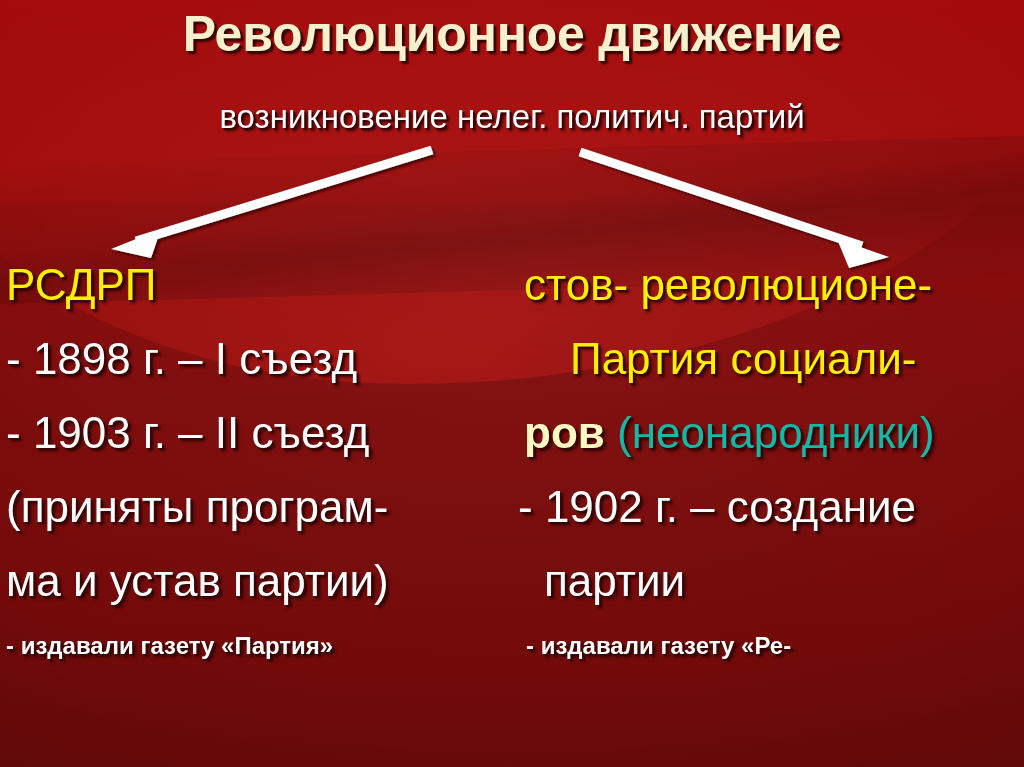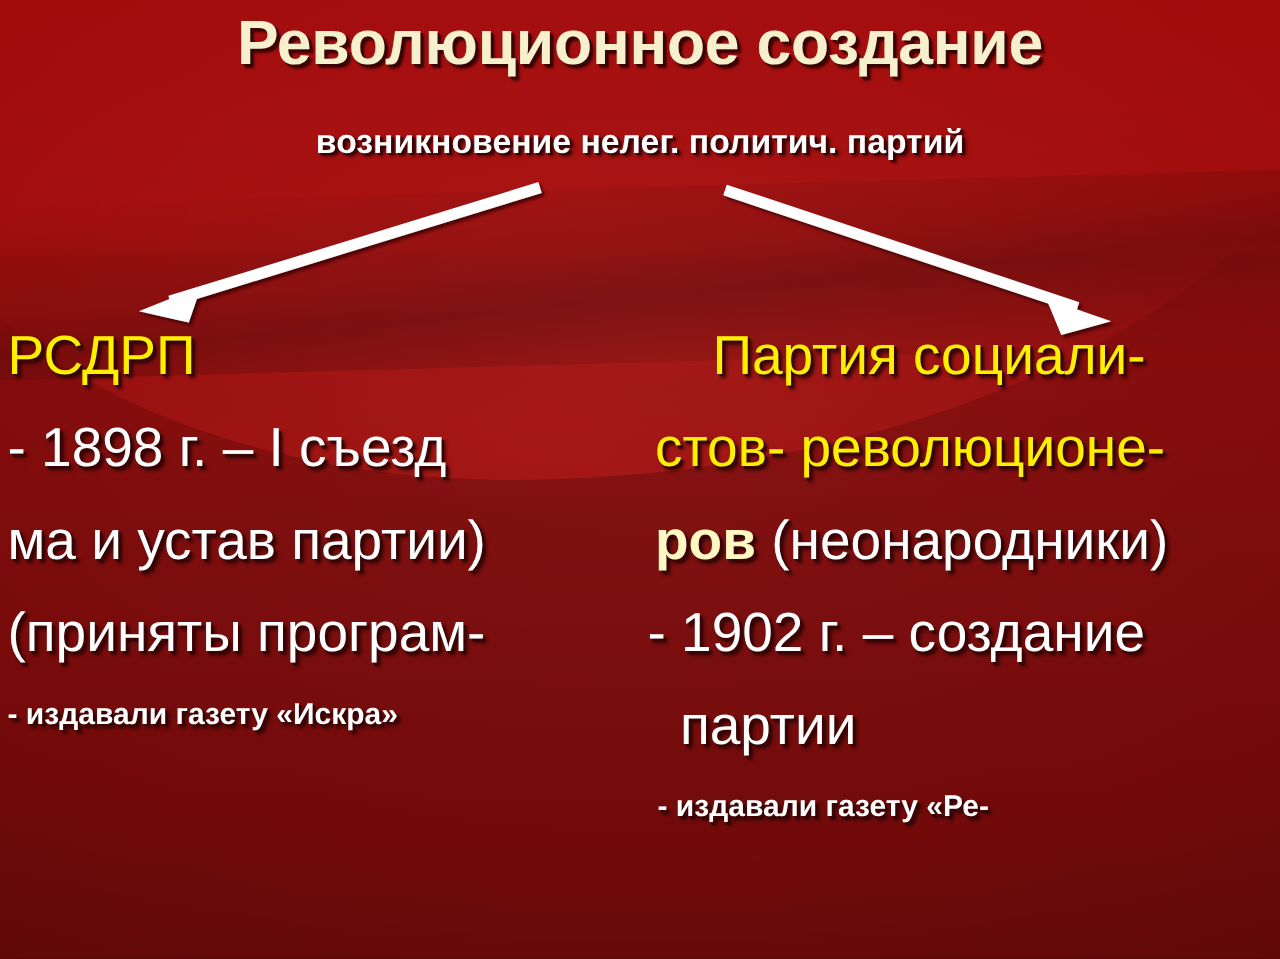--- a/index.html
+++ b/index.html
@@ -70,22 +70,22 @@
        3px 3px 2px rgba(20,0,0,0.75);
     white-space: nowrap;
   }
 
   .subtitle {
     position: absolute;
     left: 0;
     top: 98px;
     width: 1024px;
     text-align: center;
-    font-size: 27px;
-    font-weight: bold;
+    font-size: 33px;
+    font-weight: normal;
     line-height: 1.15;
     color: #FFFFFF;
     text-shadow:
        2px 2px 0 #3A0404,
        3px 3px 3px rgba(10,0,0,0.8);
     white-space: nowrap;
   }
 
   
   .arrow-layer {
@@ -120,42 +120,42 @@
        2px 2px 0 #3A0404,
        3px 3px 3px rgba(10,0,0,0.75);
   }
   .line.hl { color: #FFF000; }
   .line.small {
     font-size: 24px;
     line-height: 56px;
     font-weight: bold;
   }
   .line .hl-seg { color: #fef9c3; font-weight: bold; }
-  .line .wh-seg { color: #ffffff; }
+  .line .wh-seg { color: #14b8a6; }
 
   
   .col-right .line.ind-1 { padding-left: 58px; }
   .col-right .line.ind-2 { padding-left: 12px; }
   .col-right .line.ind-3 { padding-left: 12px; }
   .col-right .line.ind-4 { padding-left: 6px; }
   .col-right .line.ind-5 { padding-left: 32px; }
   .col-right .line.ind-6 { padding-left: 14px; }
   .col-right .line.ind-7 { padding-left: 88px; }
 </style>
 </head>
 <body>
 
 <div id="slide">
 
   <div class="bg-base"></div>
   <div class="bg-sheen"></div>
   <div class="bg-band"></div>
   <div class="bg-vignette"></div>
 
-  <div class="title">Революционное создание</div>
+  <div class="title">Революционное движение</div>
 
   <div class="subtitle">возникновение нелег. политич. партий</div>
 
   <svg class="arrow-layer" width="1024" height="767" viewBox="0 0 1024 767" aria-hidden="true">
     <defs>
       <filter id="arrShadow" x="-30%" y="-30%" width="170%" height="170%">
         <feDropShadow dx="2.5" dy="2.5" stdDeviation="1.2" flood-color="#3A0404" flood-opacity="0.8"></feDropShadow>
       </filter>
     </defs>
 
@@ -171,32 +171,33 @@
   </svg>
 
   <div class="columns">
 
     <div class="col col-left">
       <span class="line hl">РСДРП</span>
 
 
       <span class="line">- 1898 г. – I съезд</span>
 
+      <span class="line">- 1903 г. – II съезд</span>
+
+      <span class="line">(приняты програм-</span>
 
       <span class="line">ма и устав партии)</span>
 
-      <span class="line">(приняты програм-</span>
-
-      <span class="line small">- издавали газету «Искра»</span>
+      <span class="line small">- издавали газету «Партия»</span>
     </div>
 
     <div class="col col-right">
+      <span class="line hl ind-2">стов- революционе-</span>
+
       <span class="line hl ind-1">Партия социали-</span>
-
-      <span class="line hl ind-2">стов- революционе-</span>
 
       <span class="line ind-3"><span class="hl-seg">ров</span><span class="wh-seg"> (неонародники)</span></span>
 
       <span class="line ind-4">- 1902 г. – создание</span>
 
       <span class="line ind-5">партии</span>
 
       <span class="line small ind-6">- издавали газету «Ре-</span>
 
     </div>

